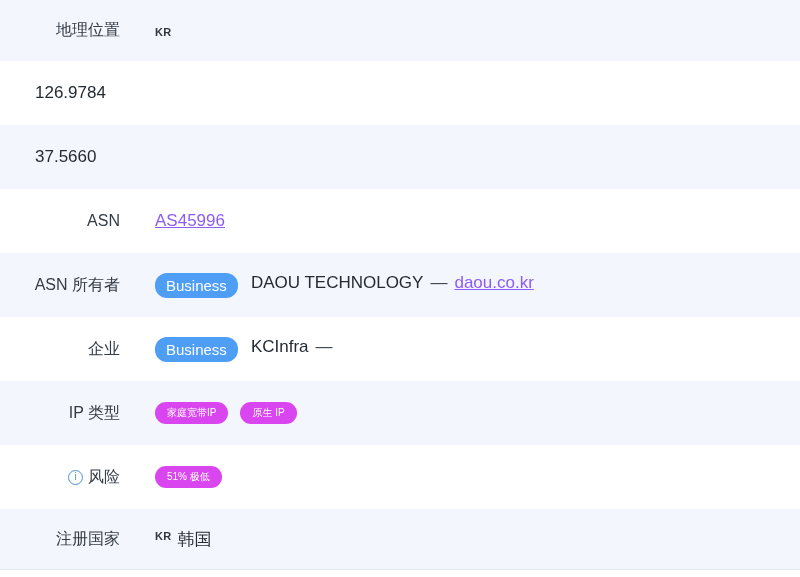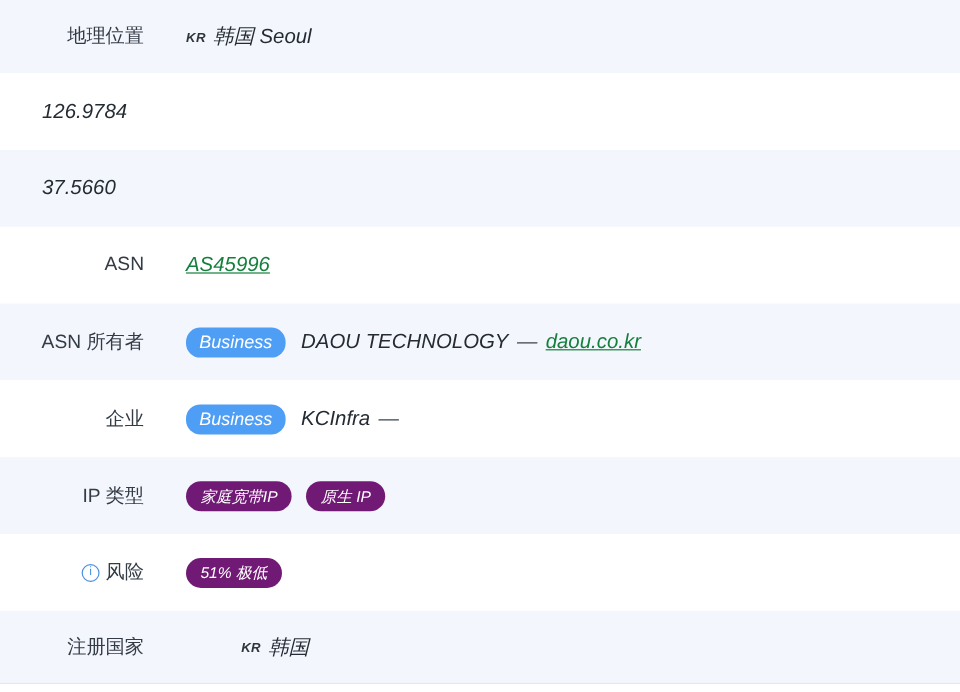--- a/index.html
+++ b/index.html
@@ -15,66 +15,65 @@
     overflow:hidden;
   }
   .row {
     display:flex;
     align-items:center;
     height:64px;
     background:#ffffff;
   }
   .row.alt { background:#f4f6fd; }
   .row:first-child { height:61px; }
-  .row:last-child { height:61px; border-bottom:1px solid #e3e7ee;gap:46px; }
+  .row:last-child { height:61px; border-bottom:1px solid #e3e7ee; }
   .cell-label {
     width:120px;
     flex-shrink:0;
     text-align:right;
     font-size:16px;
     color:#333b45;
     display:flex;
     justify-content:flex-end;
     align-items:center;
   }
   .cell-value {
     margin-left:35px;
     display:flex;
-    align-items:center;
+    align-items:flex-start;
     font-size:17px;
     color:#242b33;
-    font-style:italic;
   }
   .cc {
     font-size:11px;
     font-weight:700;
     letter-spacing:0.3px;
     color:#2f363d;
     margin-right:6px;
     padding-top:2px;
   }
   a.link {
-    color:#15803d;
+    color:#8b5cf6;
     text-decoration:underline;
     cursor:pointer;
   }
   .badge-blue {
     background:#4e9ef5;
     color:#ffffff;
     font-size:15px;
     line-height:1;
     padding:5px 11px;
     border-radius:12px;
     margin-right:13px;
     white-space:nowrap;
   }
   .badge-green {
-    background:#701a75;
+    background:#d946ef;
     color:#ffffff;
-    font-size:13px;
+    font-size:10px;
     line-height:1;
     padding:6px 12px;
     border-radius:14px;
     margin-right:12px;
     white-space:nowrap;
   }
   .dash { margin:0 7px; color:#3c444e; }
   .info-icon {
     width:15px;
     height:15px;
@@ -93,21 +92,20 @@
 </style>
 </head>
 <body>
 
 <div class="info-table">
 
   <div class="row alt">
     <div class="cell-label">地理位置</div>
     <div class="cell-value">
       <span class="cc">KR</span>
-      <span>韩国 Seoul</span>
     </div>
   </div>
 
   <div class="row">
     <div class="cell-value">126.9784</div>
   </div>
 
   <div class="row alt">
     <div class="cell-value">37.5660</div>
   </div>

